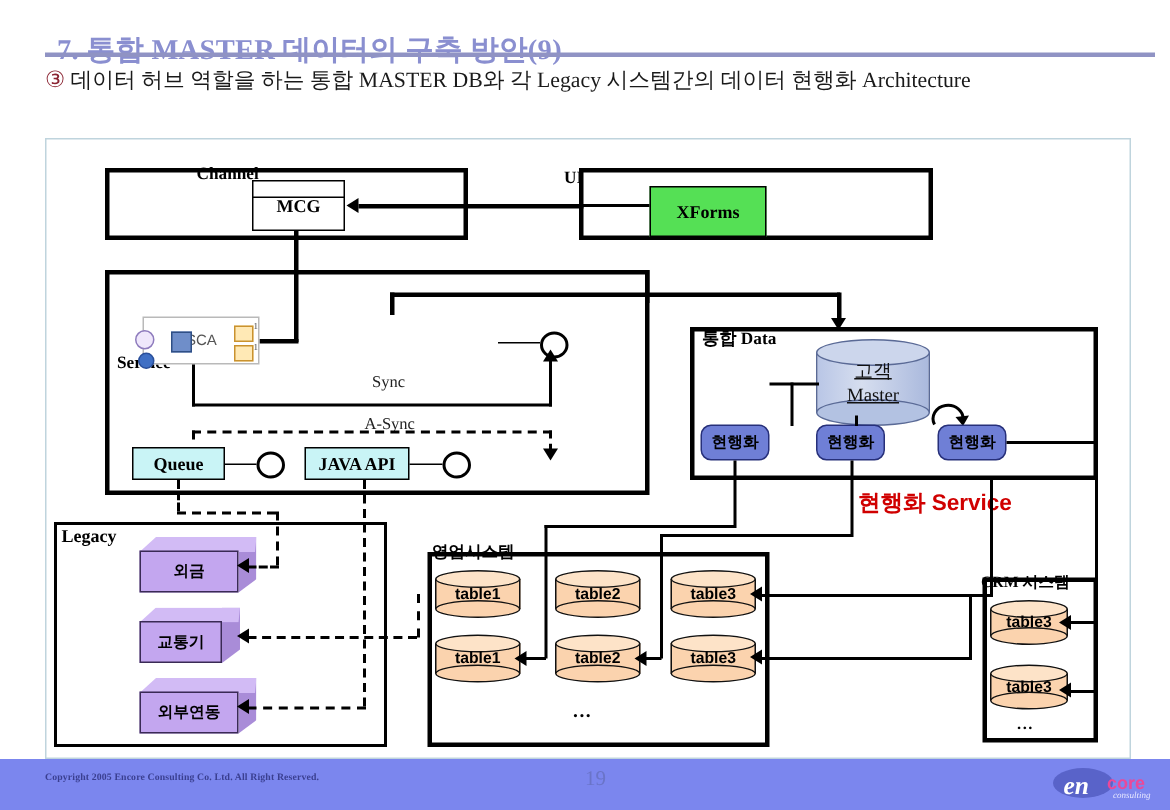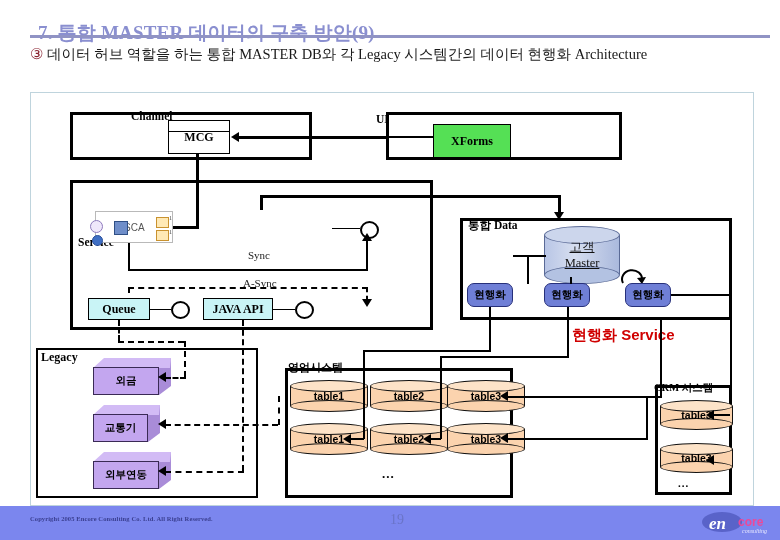--- a/index.html
+++ b/index.html
@@ -72,21 +72,21 @@
   
   .ar{position:absolute;width:0;height:0;}
   .ar-l{border-top:5px solid transparent;border-bottom:5px solid transparent;border-right:8px solid #000;}
   .ar-d{border-left:5px solid transparent;border-right:5px solid transparent;border-top:8px solid #000;}
   .ar-u{border-left:5px solid transparent;border-right:5px solid transparent;border-bottom:8px solid #000;}
 
   
   .lolli{position:absolute;width:15px;height:14px;border:2px solid #000;border-radius:50%;background:#fff;}
 
   
-  .cyl{position:absolute;padding-left:21px;}
+  .cyl{position:absolute;}
   .cyl .body{position:absolute;left:0;right:0;top:6px;bottom:6px;background:#fbd3ae;border-left:1px solid #111;border-right:1px solid #111;}
   .cyl .top{position:absolute;left:0;right:0;top:0;height:12px;background:#fde3c8;border:1px solid #111;border-radius:50%/50%;box-sizing:border-box;}
   .cyl .bot{position:absolute;left:0;right:0;bottom:0;height:12px;background:#fbd3ae;border:1px solid #111;border-radius:50%/50%;box-sizing:border-box;}
   .cyl .cap{position:absolute;left:0;right:0;top:0;bottom:0;display:flex;align-items:center;justify-content:center;
     font-weight:bold;font-size:10.5px;color:#000;font-family:"Liberation Sans","DejaVu Sans",sans-serif;}
 
   
   .mcyl{position:absolute;}
   .mcyl .body{position:absolute;left:0;right:0;top:9px;bottom:9px;background:linear-gradient(90deg,#b9c6e6,#d6deef 40%,#aab9dd);border-left:1px solid #5a6a96;border-right:1px solid #5a6a96;}
   .mcyl .top{position:absolute;left:0;right:0;top:0;height:18px;background:#ccd6ec;border:1px solid #5a6a96;border-radius:50%/50%;box-sizing:border-box;}

